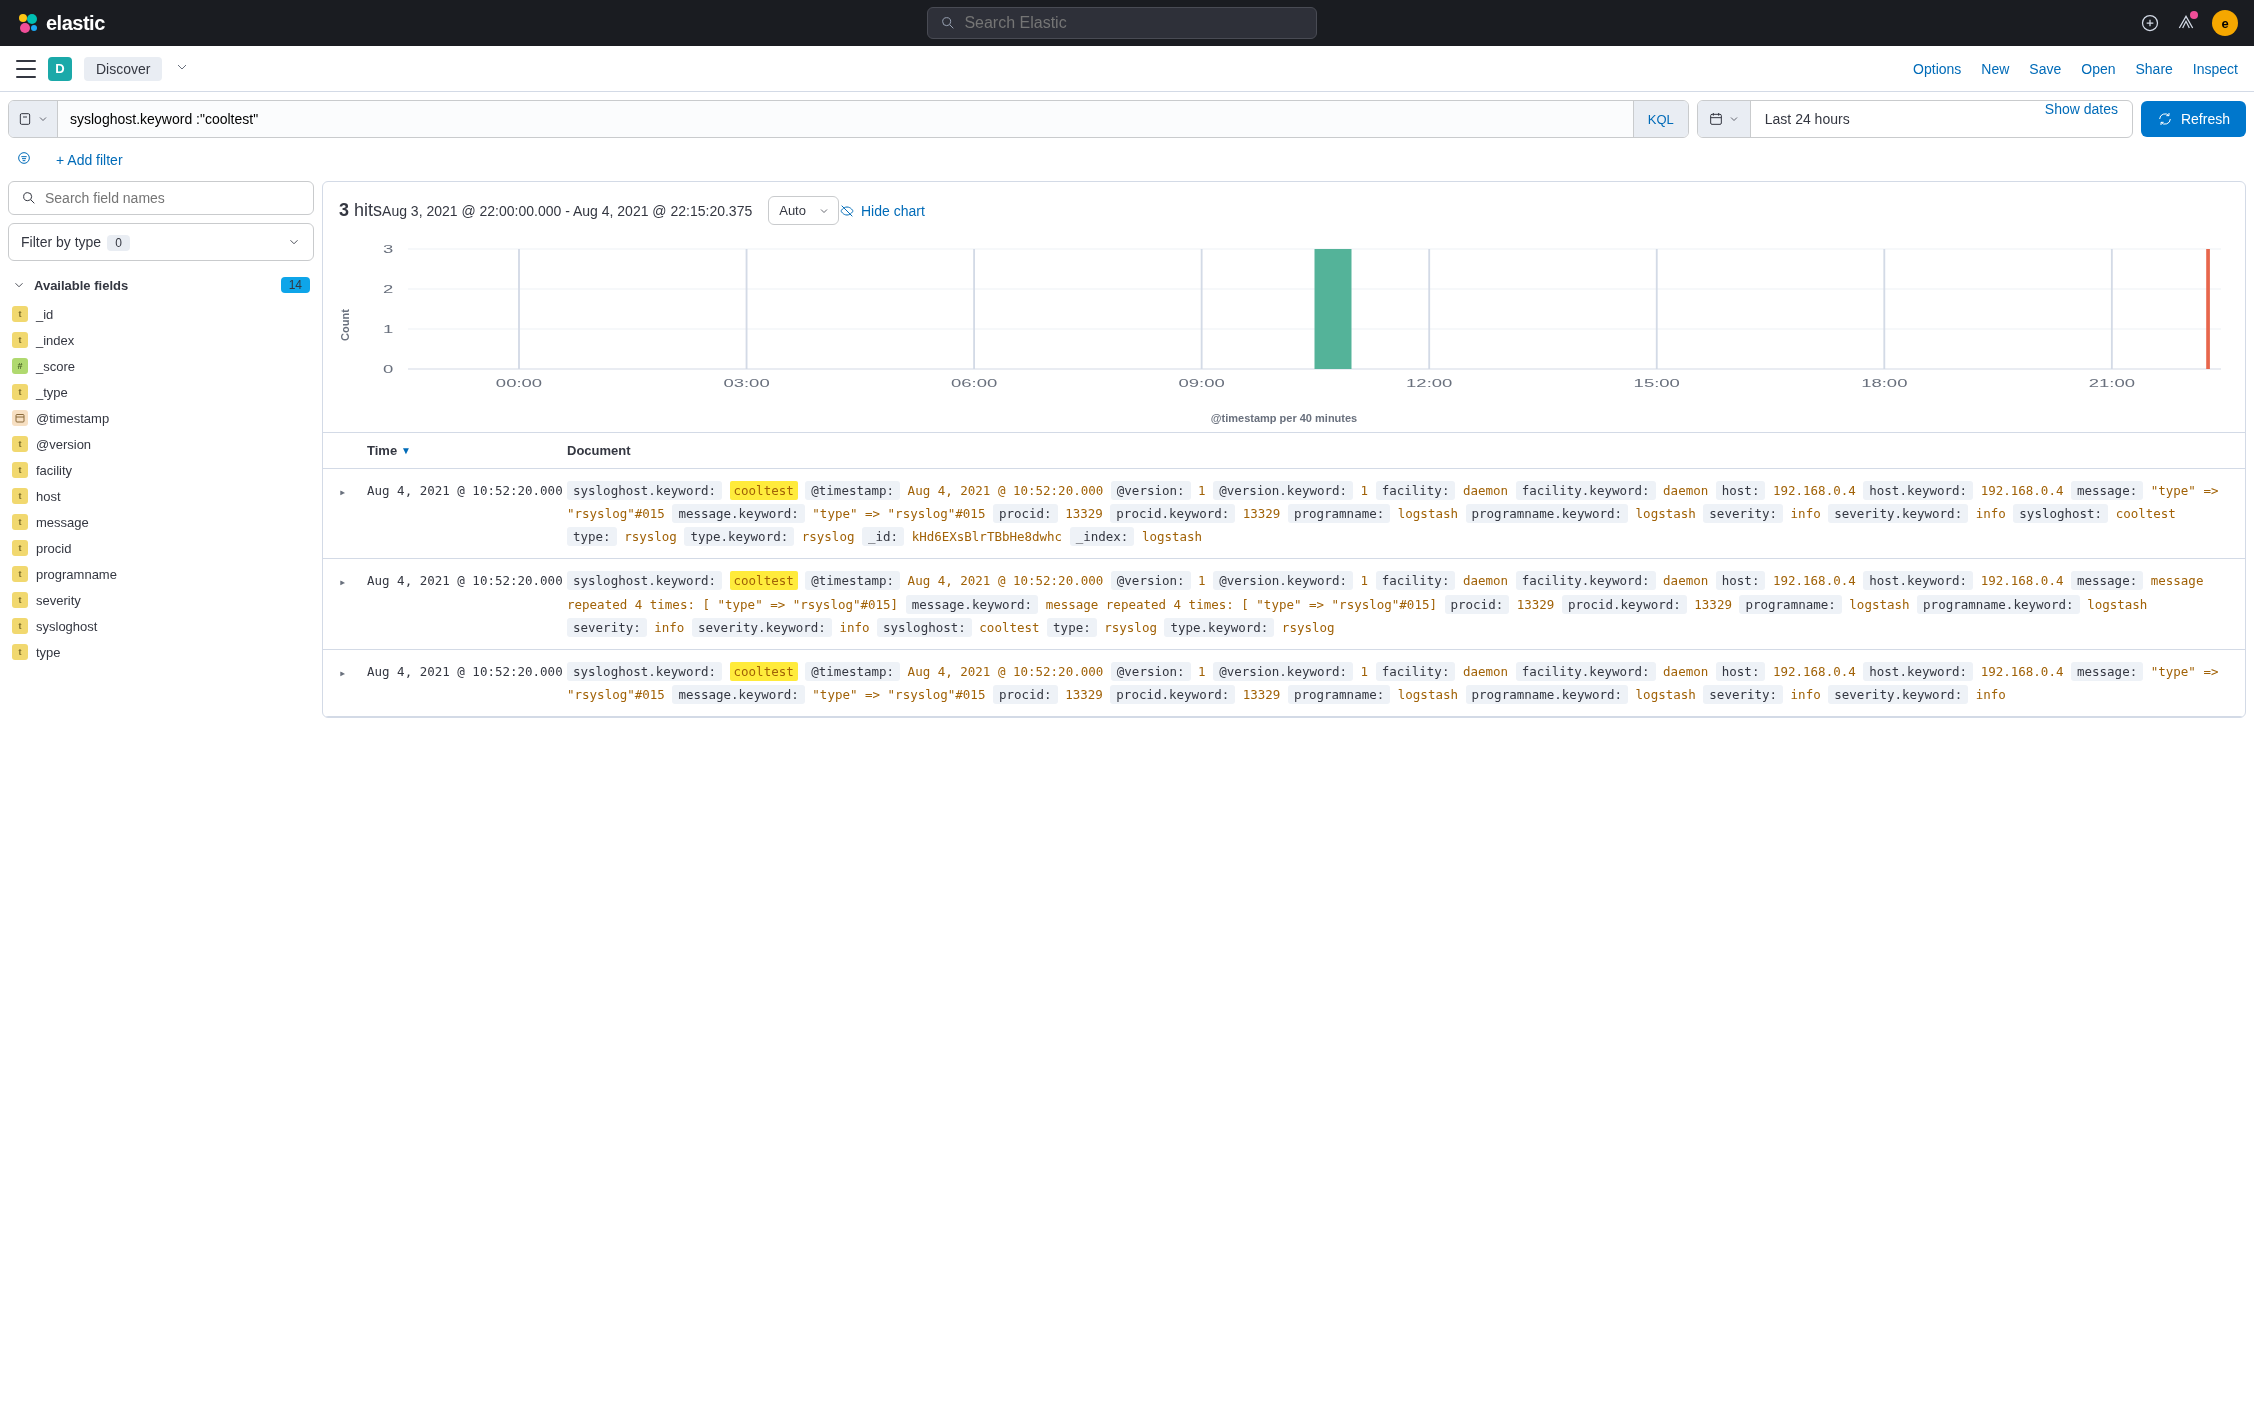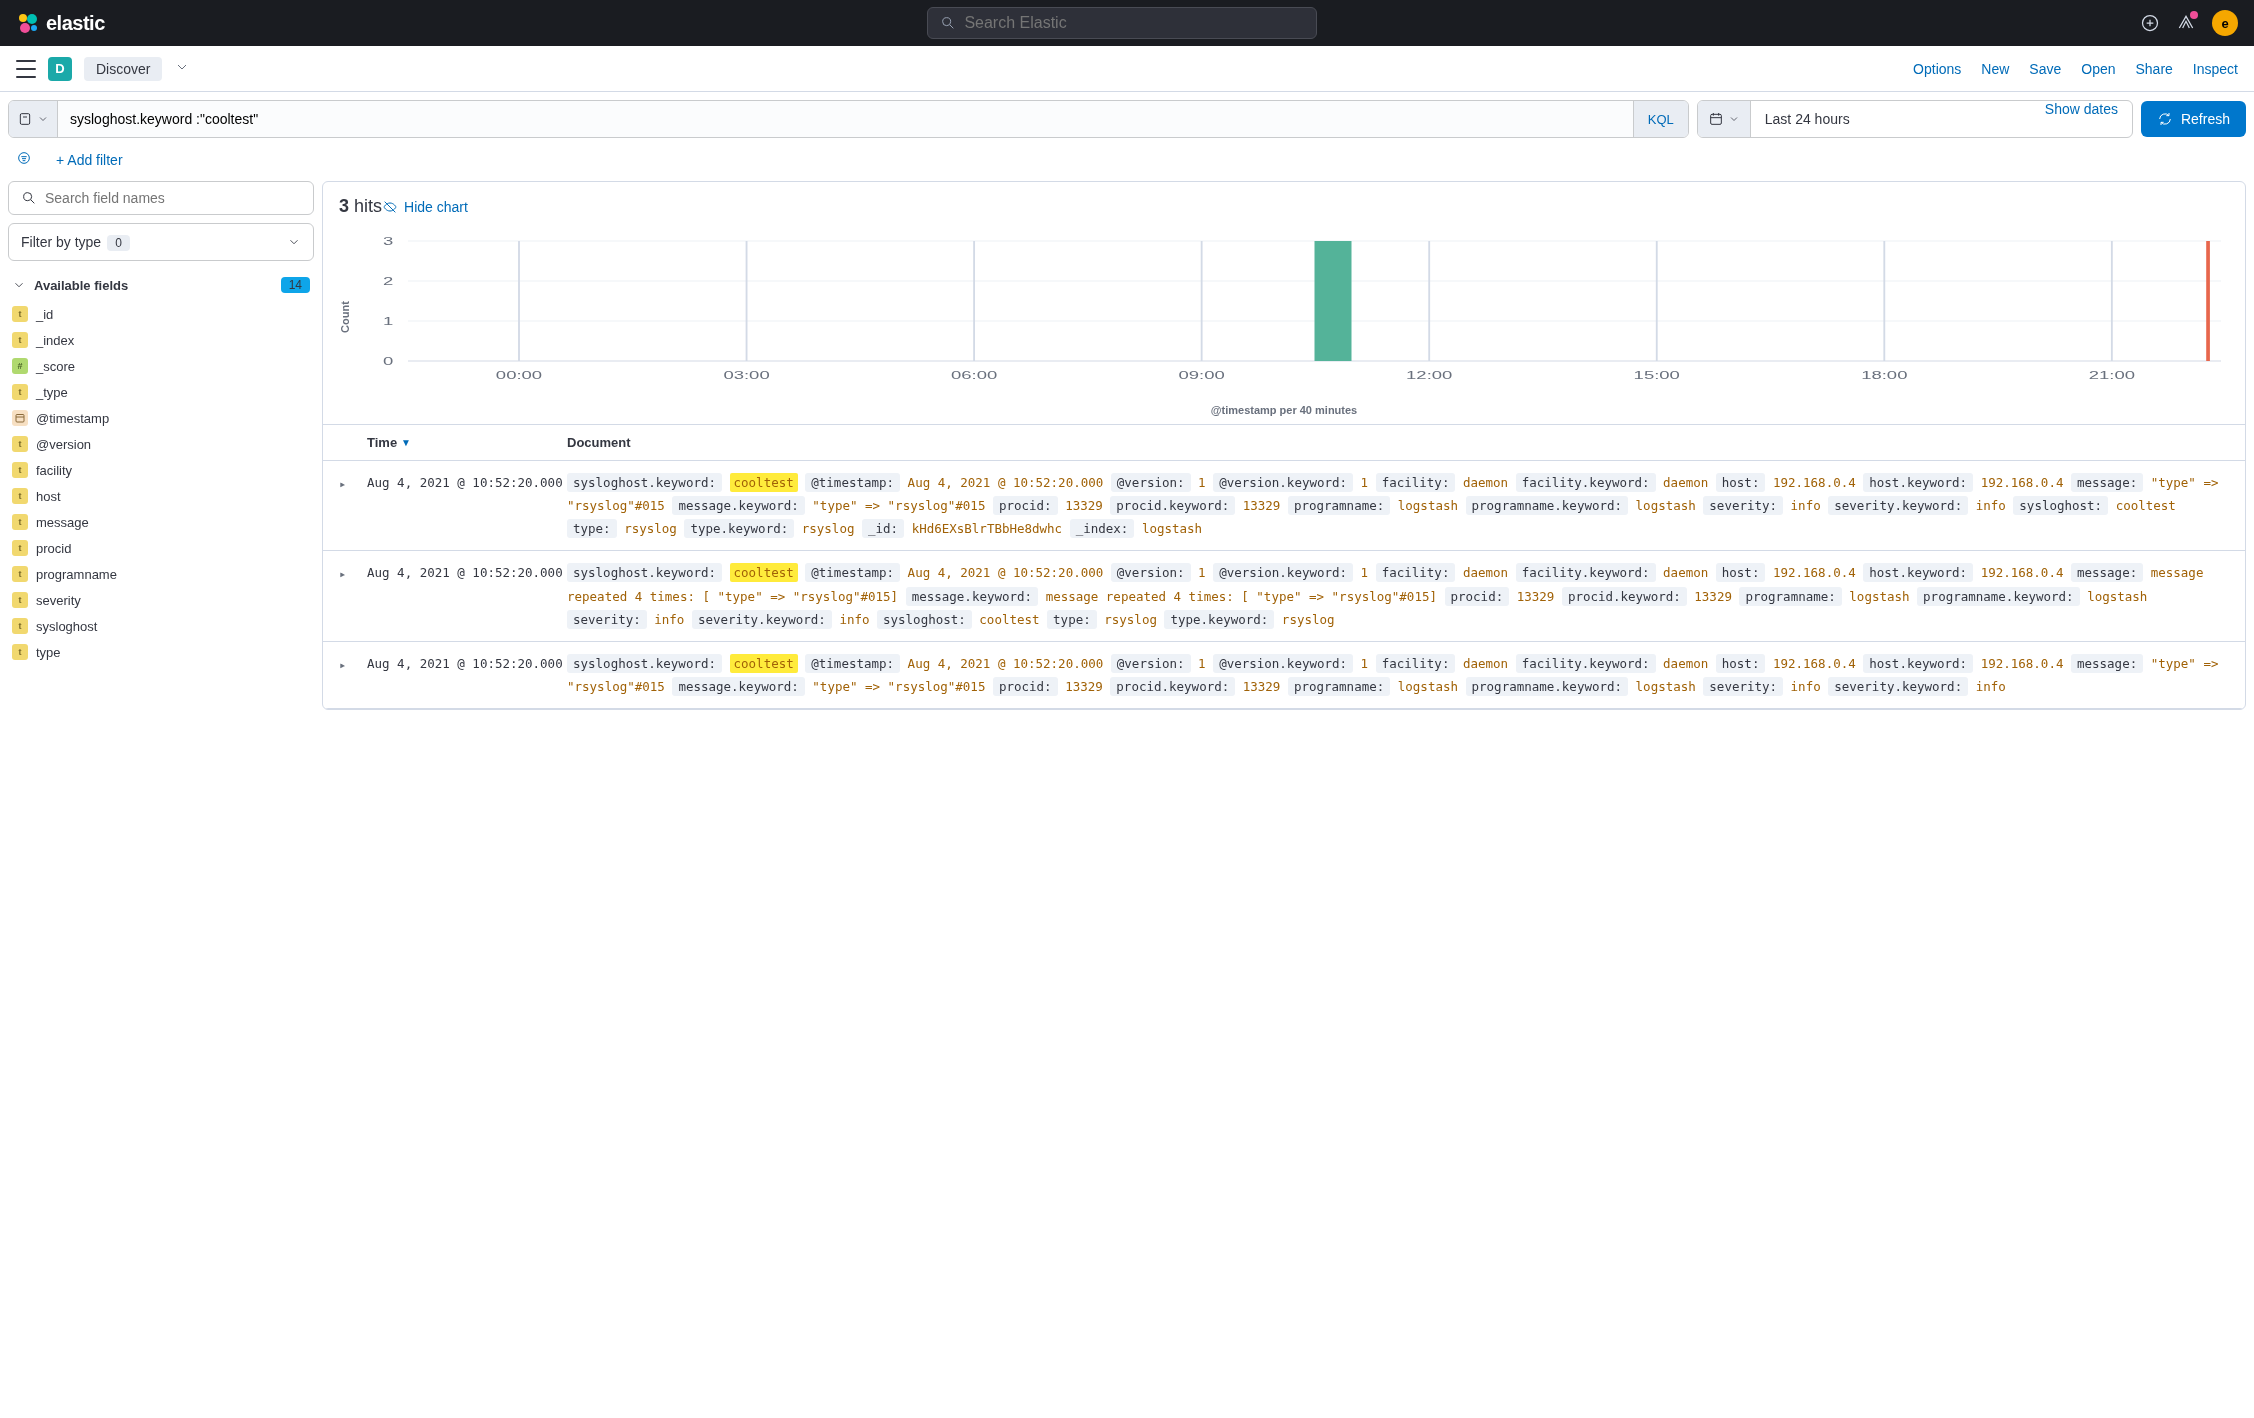--- a/index.html
+++ b/index.html
@@ -304,20 +304,29 @@
         <div class="field-item">
           <span class="field-type ft-t">t</span>
           <span class="field-name">type</span>
         </div>
       </div>
   </div>
 
   <div class="content">
     <div class="hits-row">
       <div class="hits-count"><b>3</b> <span>hits</span></div>
+      <div style="display:flex;align-items:center;">
+        <span class="time-range-label">Aug 3, 2021 @ 22:00:00.000 - Aug 4, 2021 @ 22:15:20.375</span>
+        <div class="interval-select">
+          <span>Auto</span>
+          <svg class="svg-icon" viewBox="0 0 24 24" style="width:12px;height:12px;position:absolute;right:8px" stroke="#69707d">
+              <polyline points="6 9 12 15 18 9"></polyline>
+            </svg>
+        </div>
+      </div>
       <div class="hide-chart">
         <svg class="svg-icon" viewBox="0 0 24 24" stroke="#006bb8">
             <path d="M3 12s3-6 9-6 9 6 9 6-3 6-9 6-9-6-9-6z"></path>
             <line x1="4" y1="4" x2="20" y2="20"></line>
           </svg>
         <span>Hide chart</span>
       </div>
     </div>
 
     <div class="chart-wrap">

